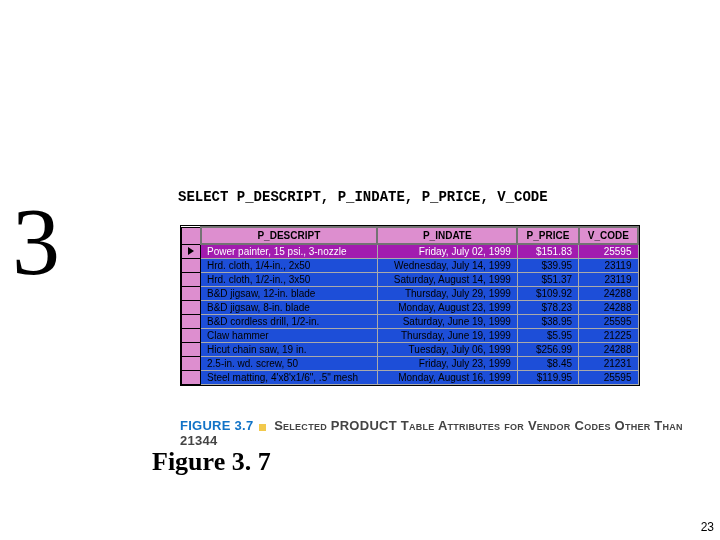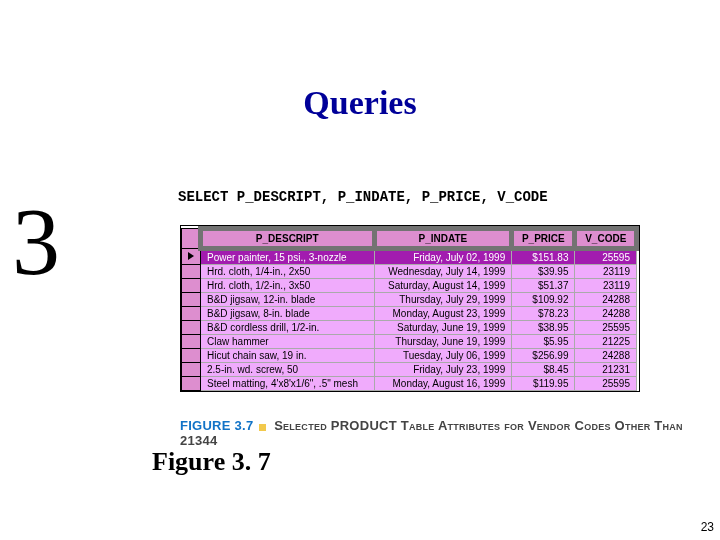--- a/index.html
+++ b/index.html
@@ -4,43 +4,42 @@
 <style>
   * { margin: 0; padding: 0; box-sizing: border-box; }
   html, body { width: 720px; height: 540px; background: #fff; font-family: Arial, Helvetica, sans-serif; }
   .slide { position: relative; width: 720px; height: 540px; }
   .title { position: absolute; top: 84px; left: 0; width: 720px; text-align: center; font-family: "Times New Roman", serif; font-weight: bold; font-size: 34px; color: #000099; }
   .chapnum { position: absolute; top: 186px; left: 12px; font-family: "Times New Roman", serif; font-size: 96px; font-weight: normal; color: #000; }
   .sql { position: absolute; top: 150px; left: 178px; font-family: "Courier New", monospace; font-weight: bold; font-size: 14px; color: #000; line-height: 1.35; white-space: pre; }
   .sql .ind1 { padding-left: 24px; }
   .tablewrap { position: absolute; top: 225px; left: 180px; width: 460px; border: 1px solid #000; }
   .grid { border-collapse: collapse; width: 100%; font-family: Arial, Helvetica, sans-serif; font-size: 10px; }
-  .grid th { background: #dd8ecf; border: 5px solid #737373; font-weight: bold; padding: 2px 6px; text-align: center; }
-  .grid td { background: #f0abfc; border: 1px solid #aaa; padding: 1px 6px; }
+  .grid th { background: #dd8ecf; border: 2px solid #737373; font-weight: bold; padding: 2px 6px; text-align: center; }
+  .grid td { background: #1d4ed8; border: 1px solid #aaa; padding: 1px 6px; }
   .rowhdr { background: #dd8ecf !important; border: 1px solid #000 !important; width: 14px; }
   .selrow td { background: #a21caf; color: #fff; }
   .selrow td.rowhdr { background: #dd8ecf !important; color:#000; }
   .selptr { display:inline-block; width:0; height:0; border-top:4px solid transparent; border-bottom:4px solid transparent; border-left:6px solid #000; }
   .col-desc { text-align: left; }
   .col-date { text-align: right; }
   .col-price { text-align: right; }
   .col-code { text-align: right; }
   .figcap { position: absolute; top: 418px; left: 180px; font-size: 13px; letter-spacing: 0.02em; }
   .figcap .fnum { color: #1173c7; font-weight: bold; }
   .figcap .fbox { display:inline-block; width:7px; height:7px; background:#f2c94c; margin: 0 4px -1px 2px; }
   .figcap .fdesc { color:#444; font-weight:bold; font-variant: small-caps; }
   .figlabel { position: absolute; top: 447px; left: 152px; font-family: "Times New Roman", serif; font-weight: bold; font-size: 26px; color:#000; }
   .pagenum { position: absolute; bottom: 6px; right: 6px; font-size: 12px; color:#000; }
   .bottombar { position: absolute; bottom: 0; left: 0; width: 720px; height: 4px; background: #fff; }
 </style>
 </head>
 <body>
 
 <div class="slide">
-  <div class="title">Queries</div>
   <div class="chapnum">3</div>
 
   <div class="sql">
     <div>SELECT P_DESCRIPT, P_INDATE, P_PRICE, V_CODE</div>
     <div class="ind1">FROM PRODUCT</div>
     <div class="ind1">WHERE V_CODE &lt;&gt; 21344;</div>
   </div>
 
   <div class="tablewrap">
     <table class="grid">

